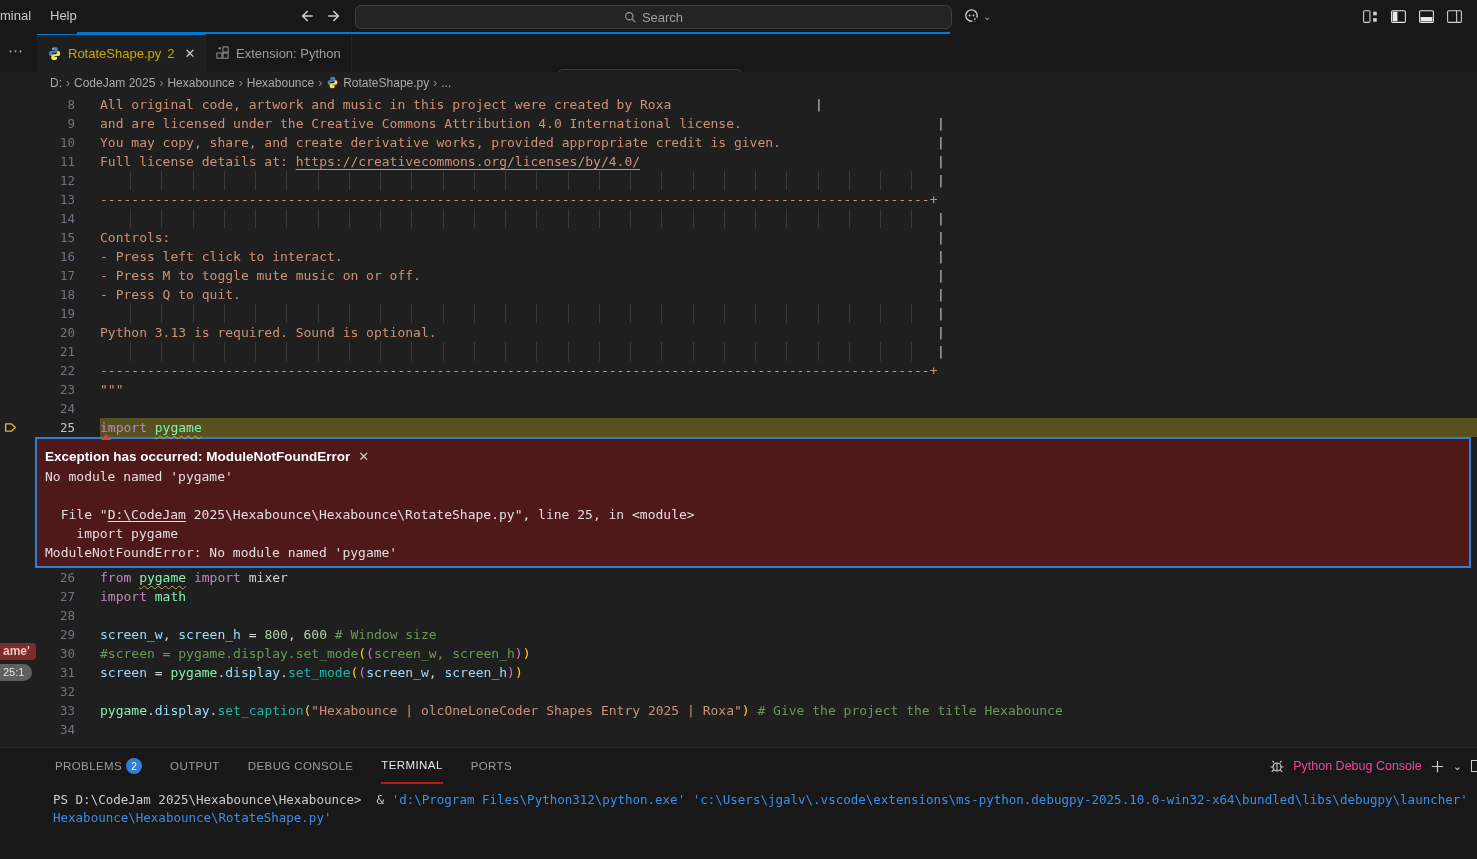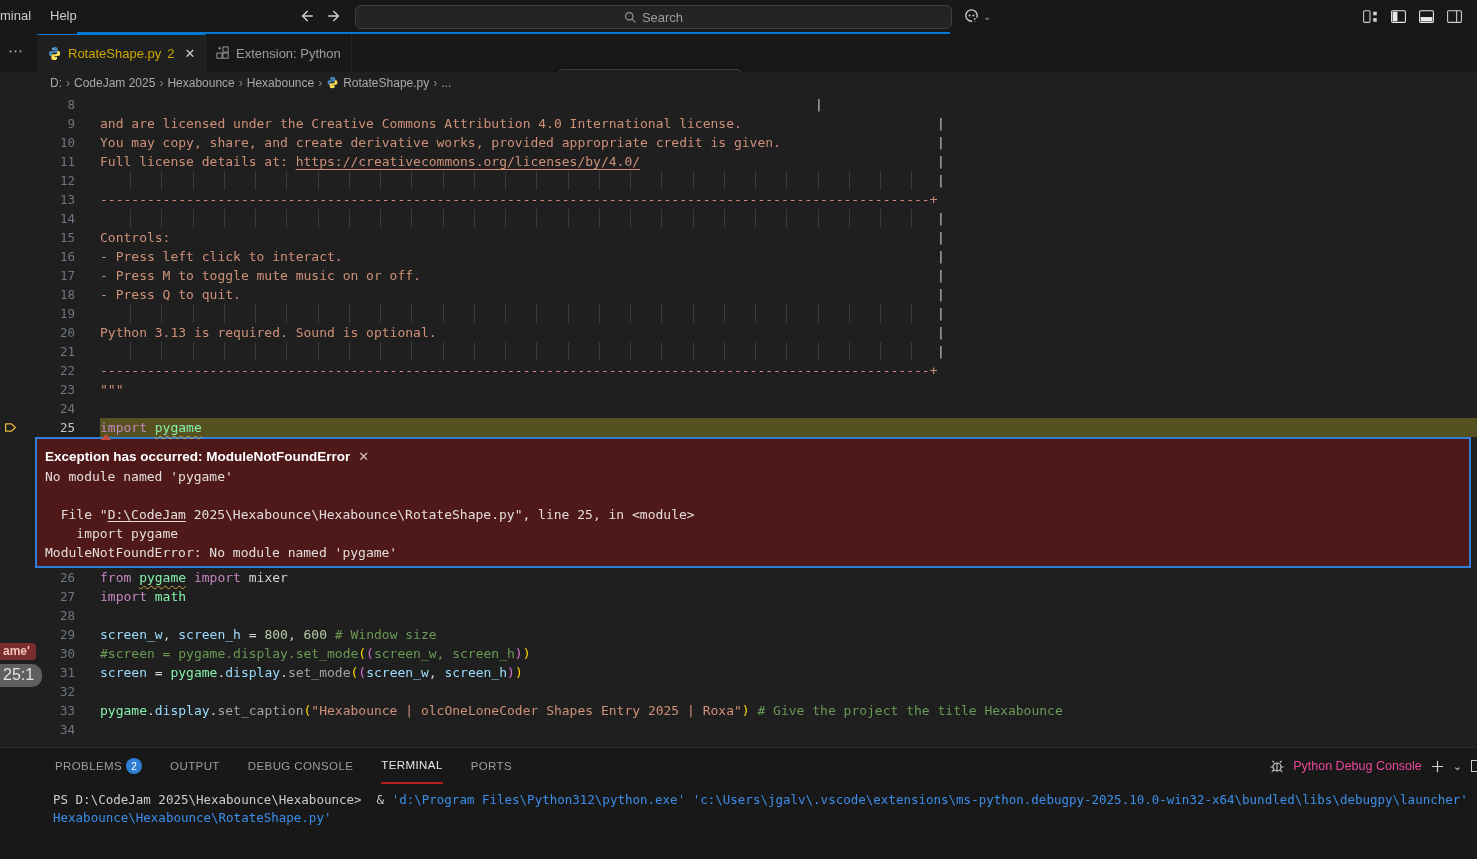--- a/index.html
+++ b/index.html
@@ -46,21 +46,21 @@
   .cl-code { flex:1; position:relative; }
   .cl-row.hl .cl-code { background:#56521f; }
   .pipechar { position:absolute; top:0; }
   .guideband { display:inline-block; height:19px; width:838px; vertical-align:top;
     background:repeating-linear-gradient(to right, transparent 0px, transparent 30.25px, #3a3a3a 30.25px, #3a3a3a 31.25px); }
   .gutter-arrow { position:absolute; left:4px; top:3px; }
   .err-marker { position:absolute; left:1px; bottom:-3px; width:0; height:0;
     border-left:5px solid transparent; border-right:5px solid transparent; border-bottom:6px solid #c84a3f; }
 
   .tok-str{color:#ce9178} .tok-kw{color:#c586c0} .tok-com{color:#6a9955}
-  .tok-var{color:#9cdcfe} .tok-num{color:#b5cea8} .tok-fn{color:#a3a3a3}
+  .tok-var{color:#9cdcfe} .tok-num{color:#b5cea8} .tok-fn{color:#14b8a6}
   .tok-type{color:#86efac} .tok-fg{color:#d4d4d4} .tok-b1{color:#ffd700}
   .tok-b2{color:#da70d6} .tok-pipe{color:#bfc4c9}
   .tok-link{text-decoration:underline; text-underline-offset:3px;}
   .tok-squig{text-decoration-line:underline; text-decoration-style:wavy; text-decoration-color:#c8a43c; text-decoration-thickness:1px; text-underline-offset:3px;}
 
   
   #exception { margin:0 6px 0 35px; height:131px; background:#4f1919; border:2px solid #2f7fd6;
     padding:6px 0 6px 8px; font-family:"DejaVu Sans Mono", monospace; color:#e4dcdc; }
   #exception .exc-title-row { display:flex; align-items:center; gap:8px; height:22px;
     font-family:"Liberation Sans", sans-serif; }
@@ -79,21 +79,21 @@
   #panel-actions { position:absolute; right:0; top:0; height:36px; display:flex; align-items:center; gap:8px; padding-right:0; }
   #panel-actions .plabel { font-size:12.5px; color:#ec4899; }
   #terminal { position:absolute; left:53px; top:43px; width:1424px; font-family:"DejaVu Sans Mono", monospace;
     font-size:12.5px; line-height:18px; white-space:pre; overflow:hidden; }
   .t-fg{color:#cccccc} .t-blue{color:#3b8eea}
 
   
   #frag-toast { position:absolute; left:0; top:643px; background:#7b2d2d; color:#f2c5ba;
     font-size:12px; padding:1px 6px 2px 3px; border-radius:0 4px 4px 0; font-weight:bold; }
   #frag-cursorpos { position:absolute; left:0; top:664px; background:#5f5f5f; color:#e4e4e4;
-    font-size:16px; padding:2px 8px 3px 3px; border-radius:0 10px 10px 0; }
+    font-size:11px; padding:2px 8px 3px 3px; border-radius:0 10px 10px 0; }
 
   svg { display:block; }
 </style>
 </head>
 <body>
 
 <div id="titlebar">
   <div class="menu-item" style="left:0px;">minal</div>
   <div class="menu-item" style="left:50px;">Help</div>
 
@@ -258,21 +258,21 @@
         <path d="M8 15c2 0 2.7-.9 2.7-2v-1.6H7.9v-.7h4.3c1.2 0 1.8-1 1.8-2.7 0-1.7-.6-2.7-1.8-2.7h-1.3v1.5c0 1.1-1 2-2.1 2H6.2c-.9 0-1.6.8-1.6 1.7V13c0 1.1.8 2 3.4 2z" fill="#ffde57"></path>
       </svg></span>
     <span>RotateShape.py</span>
     <span class="sep">›</span>
     <span>...</span>
   </div>
 
 <div id="editor">
   <div style="height:2px;"></div>
   <div id="code-top">
-      <div class="cl-row"><div class="cl-gutter"><span class="cl-num">8</span></div><div class="cl-code"><span class="pipechar tok-pipe" style="left: 715px;">|</span></div></div>
+      <div class="cl-row"><div class="cl-gutter"><span class="cl-num">8</span></div><div class="cl-code"><span class="tok-str">All original code, artwork and music in this project were created by Roxa</span><span class="pipechar tok-pipe" style="left: 715px;">|</span></div></div>
       <div class="cl-row"><div class="cl-gutter"><span class="cl-num">9</span></div><div class="cl-code"><span class="tok-str">and are licensed under the Creative Commons Attribution 4.0 International license.</span><span class="pipechar tok-pipe" style="left: 837px;">|</span></div></div>
       <div class="cl-row"><div class="cl-gutter"><span class="cl-num">10</span></div><div class="cl-code"><span class="tok-str">You may copy, share, and create derivative works, provided appropriate credit is given.</span><span class="pipechar tok-pipe" style="left: 837px;">|</span></div></div>
       <div class="cl-row"><div class="cl-gutter"><span class="cl-num">11</span></div><div class="cl-code"><span class="tok-str">Full license details at: </span><span class="tok-str tok-link">https://creativecommons.org/licenses/by/4.0/</span><span class="pipechar tok-pipe" style="left: 837px;">|</span></div></div>
       <div class="cl-row"><div class="cl-gutter"><span class="cl-num">12</span></div><div class="cl-code"><span class="guideband"></span><span class="pipechar tok-pipe" style="left: 837px;">|</span></div></div>
       <div class="cl-row"><div class="cl-gutter"><span class="cl-num">13</span></div><div class="cl-code"><span class="tok-str">----------------------------------------------------------------------------------------------------------+</span></div></div>
       <div class="cl-row"><div class="cl-gutter"><span class="cl-num">14</span></div><div class="cl-code"><span class="guideband"></span><span class="pipechar tok-pipe" style="left: 837px;">|</span></div></div>
       <div class="cl-row"><div class="cl-gutter"><span class="cl-num">15</span></div><div class="cl-code"><span class="tok-str">Controls:</span><span class="pipechar tok-pipe" style="left: 837px;">|</span></div></div>
       <div class="cl-row"><div class="cl-gutter"><span class="cl-num">16</span></div><div class="cl-code"><span class="tok-str">- Press left click to interact.</span><span class="pipechar tok-pipe" style="left: 837px;">|</span></div></div>
       <div class="cl-row"><div class="cl-gutter"><span class="cl-num">17</span></div><div class="cl-code"><span class="tok-str">- Press M to toggle mute music on or off.</span><span class="pipechar tok-pipe" style="left: 837px;">|</span></div></div>
       <div class="cl-row"><div class="cl-gutter"><span class="cl-num">18</span></div><div class="cl-code"><span class="tok-str">- Press Q to quit.</span><span class="pipechar tok-pipe" style="left: 837px;">|</span></div></div>

